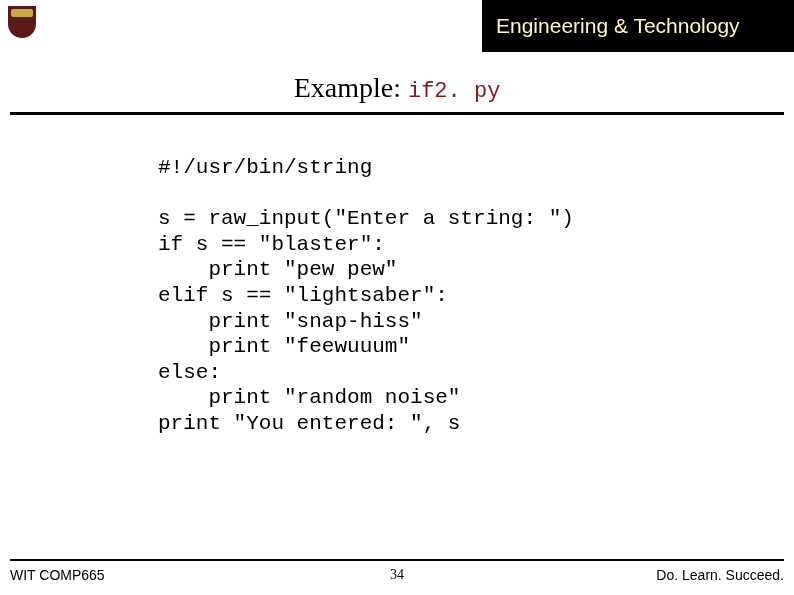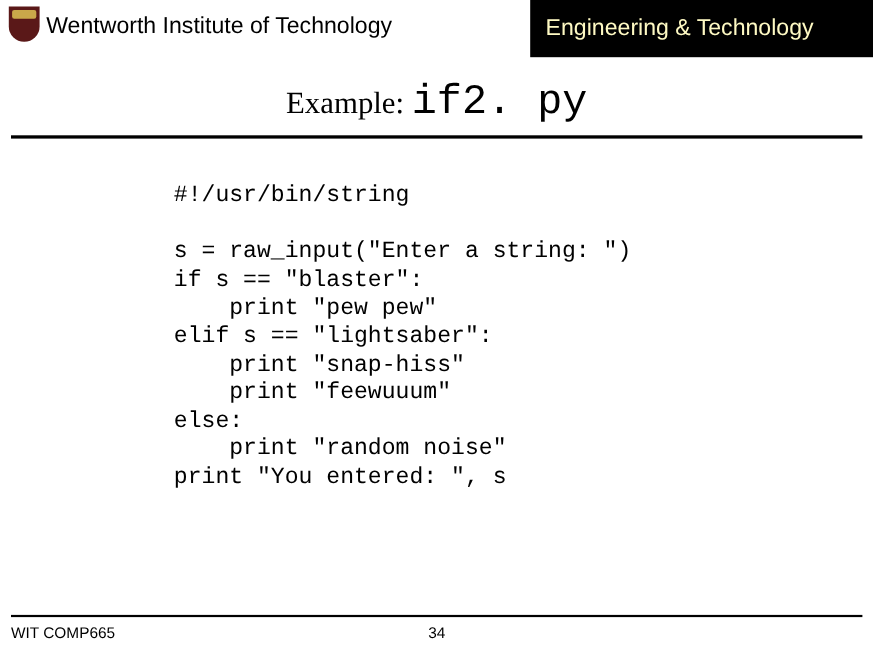--- a/index.html
+++ b/index.html
@@ -59,22 +59,22 @@
       margin-left: 10px;
       margin-right: 10px;
     }
     .title-text {
       font-family: Georgia, 'Times New Roman', serif;
       font-size: 28px;
       color: #000;
     }
     .title-code {
       font-family: 'Courier New', Courier, monospace;
-      font-size: 38px;
-      color: #000000;
+      font-size: 22px;
+      color: #7f1d1d;
     }
     .code-block {
       font-family: 'Courier New', Courier, monospace;
       font-size: 21px;
       color: #000;
       white-space: pre;
       margin-left: 158px;
       margin-top: 40px;
       line-height: 1.22;
     }
@@ -90,32 +90,31 @@
       align-items: flex-end;
       font-size: 14px;
     }
     .footer-left {
       font-family: Arial, sans-serif;
     }
     .footer-center {
       position: absolute;
       left: 50%;
       transform: translateX(-50%);
-      font-family: Liberation Sans, sans-serif;
+      font-family: Liberation Serif, serif;
     }
     .footer-right {
       font-family: Arial, sans-serif;
     }
   </style>
 </head>
 <body>
 
 <div class="header">
   <div class="logo"></div>
-  <div class="header-left">Wentworth Institute of Technology</div>
   <div class="header-right">Engineering &amp; Technology</div>
 </div>
 
 <div class="title-wrap">
   <span class="title-text">Example: </span><span class="title-code">if2. py</span>
 </div>
 
 <div class="code-block"><span>#!/usr/bin/string</span>
 
 <span>s = raw_input("Enter a string: ")
@@ -124,13 +123,14 @@
 elif s == "lightsaber":
     print "snap-hiss"
     print "feewuuum"
 else:
     print "random noise"
 print "You entered: ", s</span></div>
 
 <div class="footer">
   <span class="footer-left">WIT COMP665</span>
   <span class="footer-center">34</span>
+  <span class="footer-right">Do. Learn. Succeed.</span>
 </div>
 
 </body></html>

